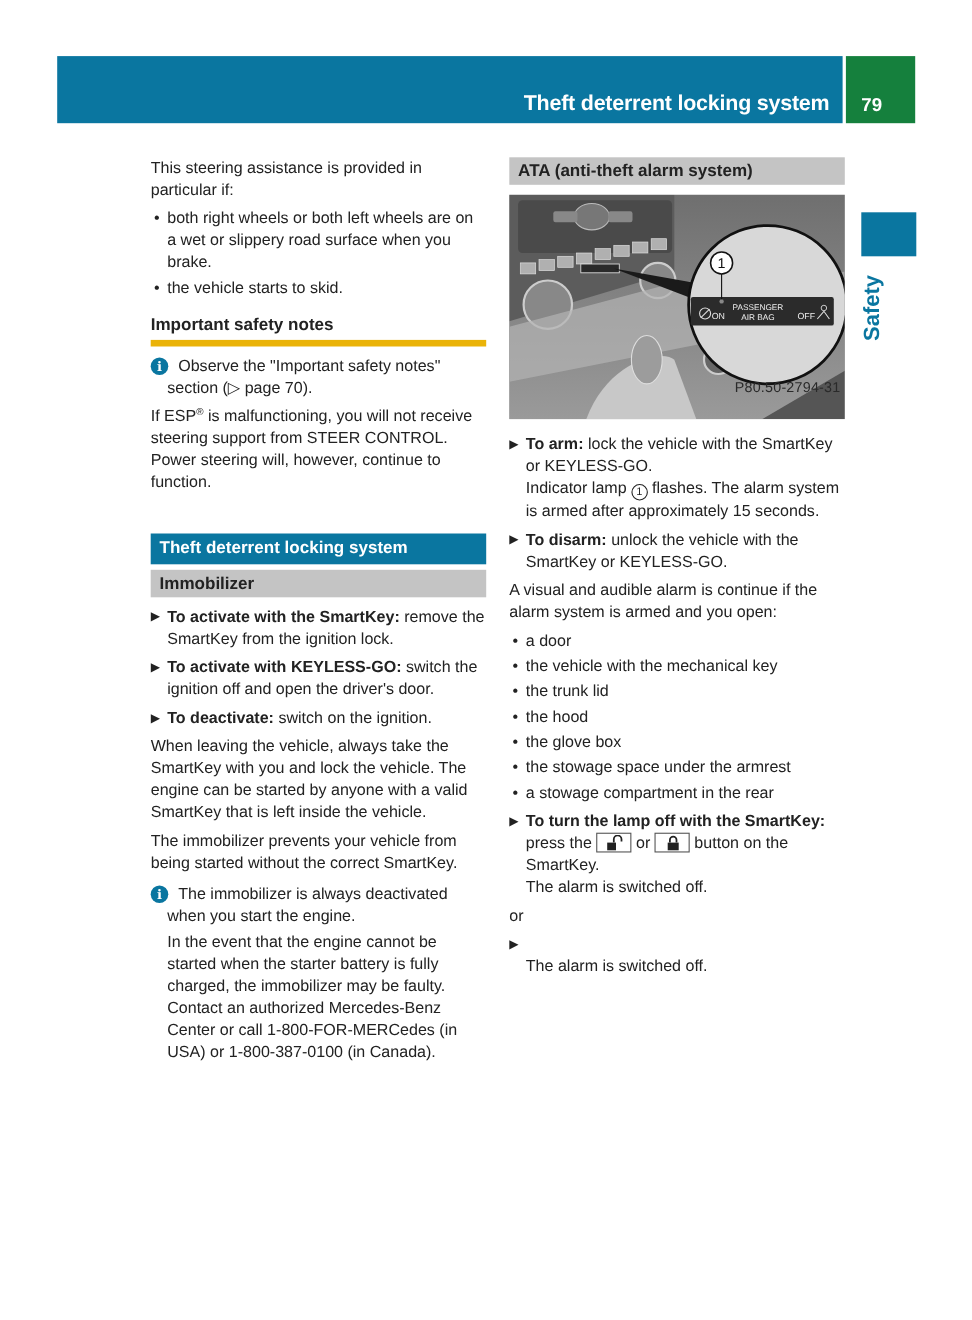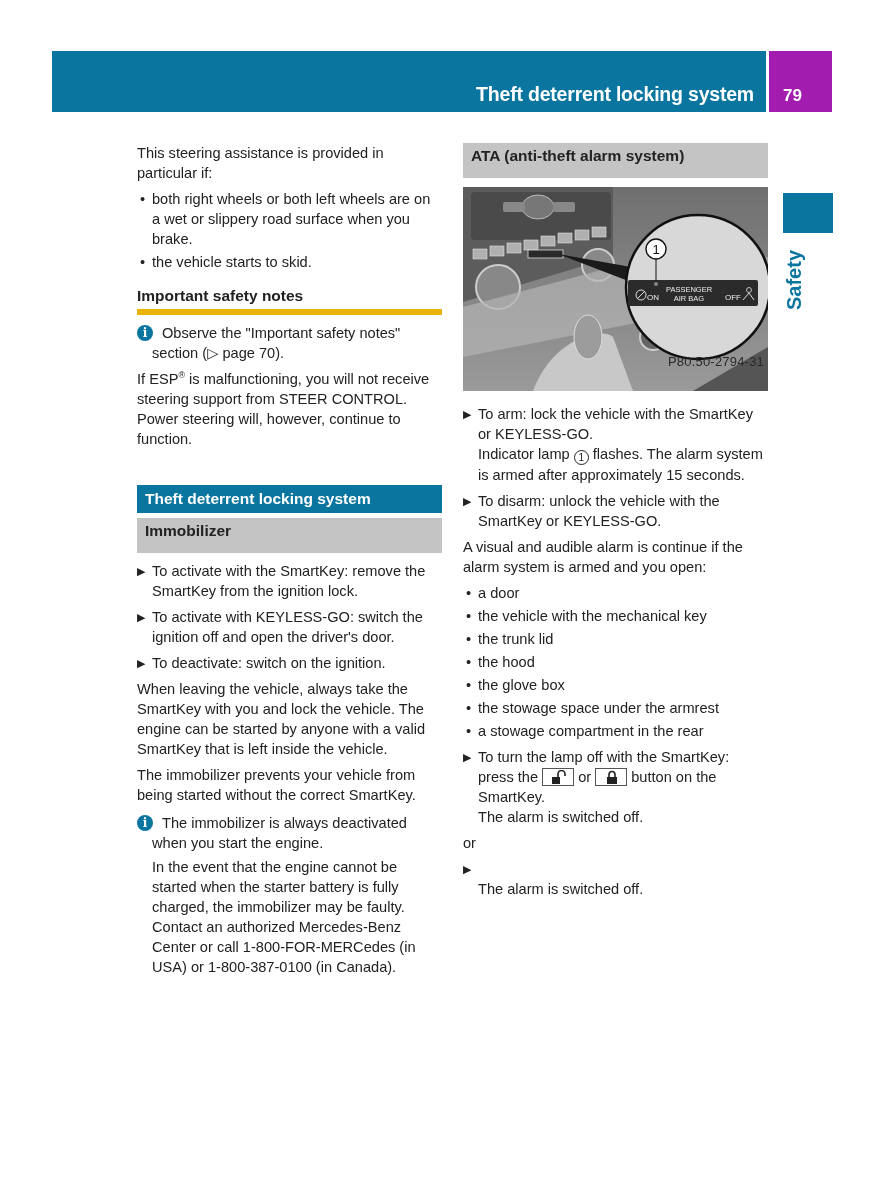--- a/index.html
+++ b/index.html
@@ -2,51 +2,51 @@
 <html><head>
 <meta charset="utf-8">
 <style>
   * { box-sizing: border-box; margin: 0; padding: 0; }
   html, body { width: 884px; height: 1200px; background: #ffffff; overflow: hidden; }
   body { position: relative; font-family: "Liberation Sans", "DejaVu Sans", sans-serif; color: #222222; }
 
   
   .header-bar { position: absolute; left: 52px; top: 51px; width: 714px; height: 61px; background: #0a76a0; }
   .header-title { position: absolute; right: 12px; bottom: 6px; color: #ffffff; font-weight: bold; font-size: 19.5px; letter-spacing: -0.2px; white-space: nowrap; }
-  .header-page { position: absolute; left: 769px; top: 51px; width: 63px; height: 61px; background: #a21caf; }
+  .header-page { position: absolute; left: 769px; top: 51px; width: 63px; height: 61px; background: #15803d; }
   .header-page span { position: absolute; left: 14px; bottom: 6px; color: #ffffff; font-weight: bold; font-size: 17px; }
 
   
   .side-tab-block { position: absolute; left: 783px; top: 193px; width: 50px; height: 40px; background: #0a76a0; }
   .side-tab-label { position: absolute; left: 779px; top: 248px; width: 30px; height: 64px; }
   .side-tab-label span { position: absolute; left: 50%; top: 50%; transform: translate(-50%, -50%) rotate(-90deg); color: #0a76a0; font-weight: bold; font-size: 20px; white-space: nowrap; }
 
   
   .col { position: absolute; font-size: 14.6px; line-height: 20px; }
   .col-left { left: 137px; top: 143px; width: 305px; }
   .col-right { left: 463px; top: 143px; width: 305px; }
 
   p { margin-bottom: 6px; }
   .bullets { list-style: none; margin-bottom: 6px; }
   .bullets li { position: relative; padding-left: 15px; margin-bottom: 3px; }
   .bullets li .dot { position: absolute; left: 3px; top: 0; }
 
   .steps { list-style: none; }
   .steps li { position: relative; padding-left: 15px; margin-bottom: 6px; }
   .steps li .arrow { position: absolute; left: 0; top: 0; font-size: 11px; }
-  .steps li b { font-weight: normal; }
+  .steps li b { font-weight: bold; }
 
   .sub-heading { font-weight: bold; font-size: 15.5px; padding-bottom: 3px; border-bottom: 6px solid #eab308; margin-top: 14px; margin-bottom: 8px; }
   .info { position: relative; padding-left: 15px; margin-bottom: 6px; }
   .info .info-icon { position: absolute; left: 0; top: 2px; width: 16px; height: 16px; border-radius: 50%; background: #0a76a0; color: #fff; font-weight: bold; font-family: "DejaVu Serif", serif; font-size: 12px; line-height: 16px; text-align: center; }
   .info .first { padding-left: 10px; display: inline; }
   .info p { margin-bottom: 4px; }
 
   .section-bar-blue { background: #0a76a0; color: #fff; font-weight: bold; font-size: 15.5px; height: 28px; line-height: 28px; padding-left: 8px; margin-top: 36px; }
-  .section-bar-gray { background: #c4c4c4; color: #222; font-weight: bold; font-size: 15.5px; height: 35px; line-height: 25px; padding-left: 8px; margin-top: 5px; margin-bottom: 8px; }
+  .section-bar-gray { background: #c4c4c4; color: #222; font-weight: bold; font-size: 15.5px; height: 25px; line-height: 25px; padding-left: 8px; margin-top: 5px; margin-bottom: 8px; }
   .section-bar-gray.ata { margin-top: 0; margin-bottom: 9px; }
 
   sup { font-size: 9px; vertical-align: 6px; line-height: 0; }
 
   .circled { display: inline-block; width: 15px; height: 15px; border: 1.3px solid #222; border-radius: 50%; font-size: 10px; line-height: 13px; text-align: center; vertical-align: -2px; }
   .keybtn { display: inline-block; width: 32px; height: 18px; border: 1px solid #555; vertical-align: -4px; position: relative; }
   .keybtn svg { position: absolute; left: 8px; top: 1px; }
 
   
   .figure { position: relative; width: 305px; height: 204px; background: #8e8e8e; overflow: hidden; margin-bottom: 13px; }

